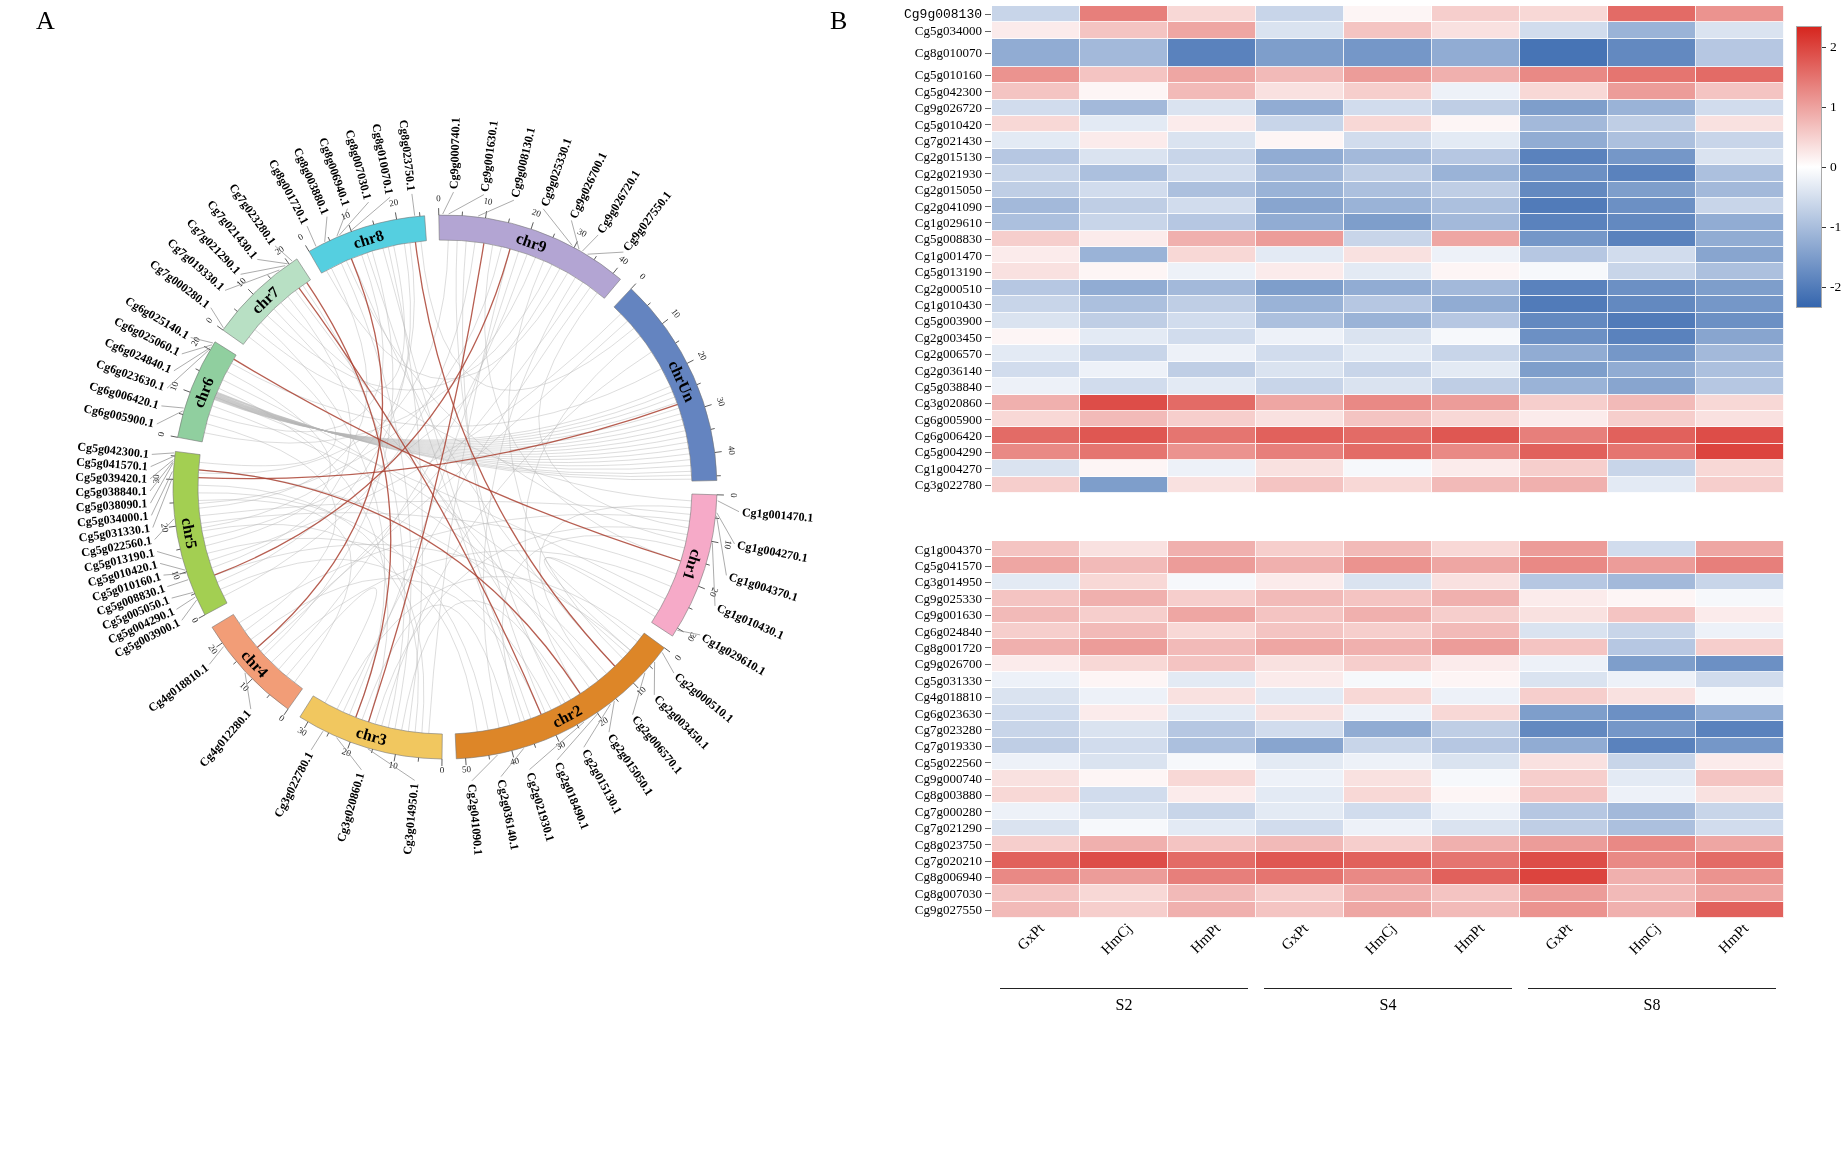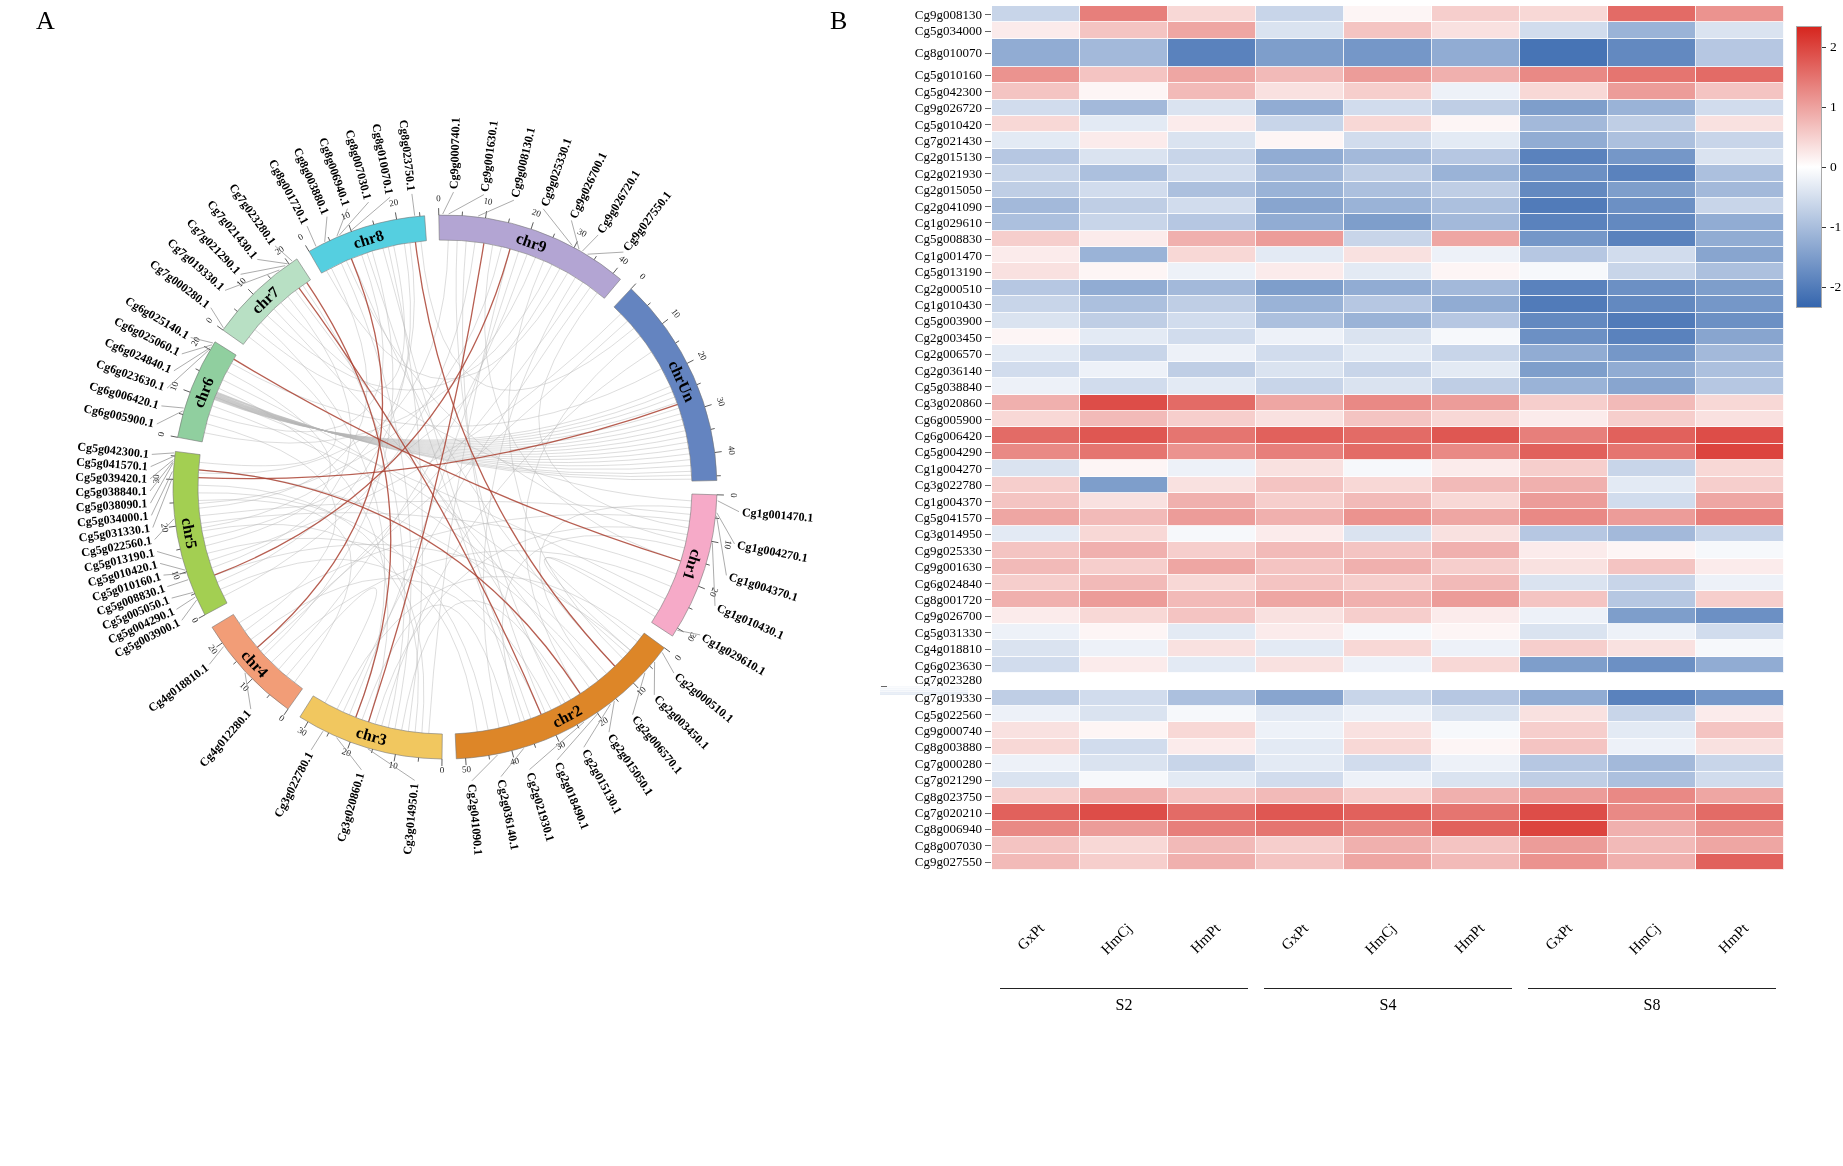--- a/index.html
+++ b/index.html
@@ -401,21 +401,21 @@
         <path d="M287.7,263.8 L257.3,259.4" stroke="#888" stroke-width="0.7" fill="none"></path>
         <text x="255.4" y="257.1" transform="rotate(410.5 255.4 257.1)" text-anchor="end" dominant-baseline="central" font-size="12" font-weight="bold" fill="#000">Cg7g021430.1</text>
         <path d="M292.0,260.9 L275.1,245.9" stroke="#888" stroke-width="0.7" fill="none"></path>
         <text x="273.3" y="243.4" transform="rotate(414.8 273.3 243.4)" text-anchor="end" dominant-baseline="central" font-size="12" font-weight="bold" fill="#000">Cg7g023280.1</text>
       </g>
     </svg>
 </div>
 
 <div id="panelB">
   <div id="hm-rows">
-      <div class="hm-row" style="height: 16.4px;">
+      <div class="hm-row" style="height: 16.4px; font-family: Liberation Mono, monospace;">
         <div class="hm-label">Cg9g008130</div>
         <div class="hm-leader"></div>
         <div class="hm-cell" style="background: rgb(200, 213, 233);"></div>
         <div class="hm-cell" style="background: rgb(231, 127, 123);"></div>
         <div class="hm-cell" style="background: rgb(248, 216, 214);"></div>
         <div class="hm-cell" style="background: rgb(200, 213, 233);"></div>
         <div class="hm-cell" style="background: rgb(253, 245, 245);"></div>
         <div class="hm-cell" style="background: rgb(246, 206, 204);"></div>
         <div class="hm-cell" style="background: rgb(248, 216, 214);"></div>
         <div class="hm-cell" style="background: rgb(227, 107, 102);"></div>
@@ -778,21 +778,21 @@
         <div class="hm-cell" style="background: rgb(246, 206, 204);"></div>
         <div class="hm-cell" style="background: rgb(126, 158, 203);"></div>
         <div class="hm-cell" style="background: rgb(249, 225, 224);"></div>
         <div class="hm-cell" style="background: rgb(244, 196, 194);"></div>
         <div class="hm-cell" style="background: rgb(248, 216, 214);"></div>
         <div class="hm-cell" style="background: rgb(242, 186, 184);"></div>
         <div class="hm-cell" style="background: rgb(240, 176, 174);"></div>
         <div class="hm-cell" style="background: rgb(227, 234, 244);"></div>
         <div class="hm-cell" style="background: rgb(246, 206, 204);"></div>
       </div>
-      <div class="hm-row" style="height: 16.4px;">
+      <div class="hm-row" style="height: 16.4px; margin-top: 48px;">
         <div class="hm-label">Cg1g004370</div>
         <div class="hm-leader"></div>
         <div class="hm-cell" style="background: rgb(244, 196, 194);"></div>
         <div class="hm-cell" style="background: rgb(249, 225, 224);"></div>
         <div class="hm-cell" style="background: rgb(240, 176, 174);"></div>
         <div class="hm-cell" style="background: rgb(246, 206, 204);"></div>
         <div class="hm-cell" style="background: rgb(242, 186, 184);"></div>
         <div class="hm-cell" style="background: rgb(248, 216, 214);"></div>
         <div class="hm-cell" style="background: rgb(236, 156, 153);"></div>
         <div class="hm-cell" style="background: rgb(209, 220, 237);"></div>
@@ -921,21 +921,21 @@
         <div class="hm-cell" style="background: rgb(209, 220, 237);"></div>
         <div class="hm-cell" style="background: rgb(251, 235, 235);"></div>
         <div class="hm-cell" style="background: rgb(227, 234, 244);"></div>
         <div class="hm-cell" style="background: rgb(249, 225, 224);"></div>
         <div class="hm-cell" style="background: rgb(237, 241, 248);"></div>
         <div class="hm-cell" style="background: rgb(248, 216, 214);"></div>
         <div class="hm-cell" style="background: rgb(126, 158, 203);"></div>
         <div class="hm-cell" style="background: rgb(108, 144, 196);"></div>
         <div class="hm-cell" style="background: rgb(145, 172, 211);"></div>
       </div>
-      <div class="hm-row" style="height: 16.4px; flex-direction: column;">
+      <div class="hm-row" style="height: 16.4px;">
         <div class="hm-label">Cg7g023280</div>
         <div class="hm-leader"></div>
         <div class="hm-cell" style="background: rgb(200, 213, 233);"></div>
         <div class="hm-cell" style="background: rgb(218, 227, 240);"></div>
         <div class="hm-cell" style="background: rgb(182, 199, 226);"></div>
         <div class="hm-cell" style="background: rgb(209, 220, 237);"></div>
         <div class="hm-cell" style="background: rgb(145, 172, 211);"></div>
         <div class="hm-cell" style="background: rgb(191, 206, 229);"></div>
         <div class="hm-cell" style="background: rgb(99, 137, 192);"></div>
         <div class="hm-cell" style="background: rgb(117, 151, 200);"></div>

